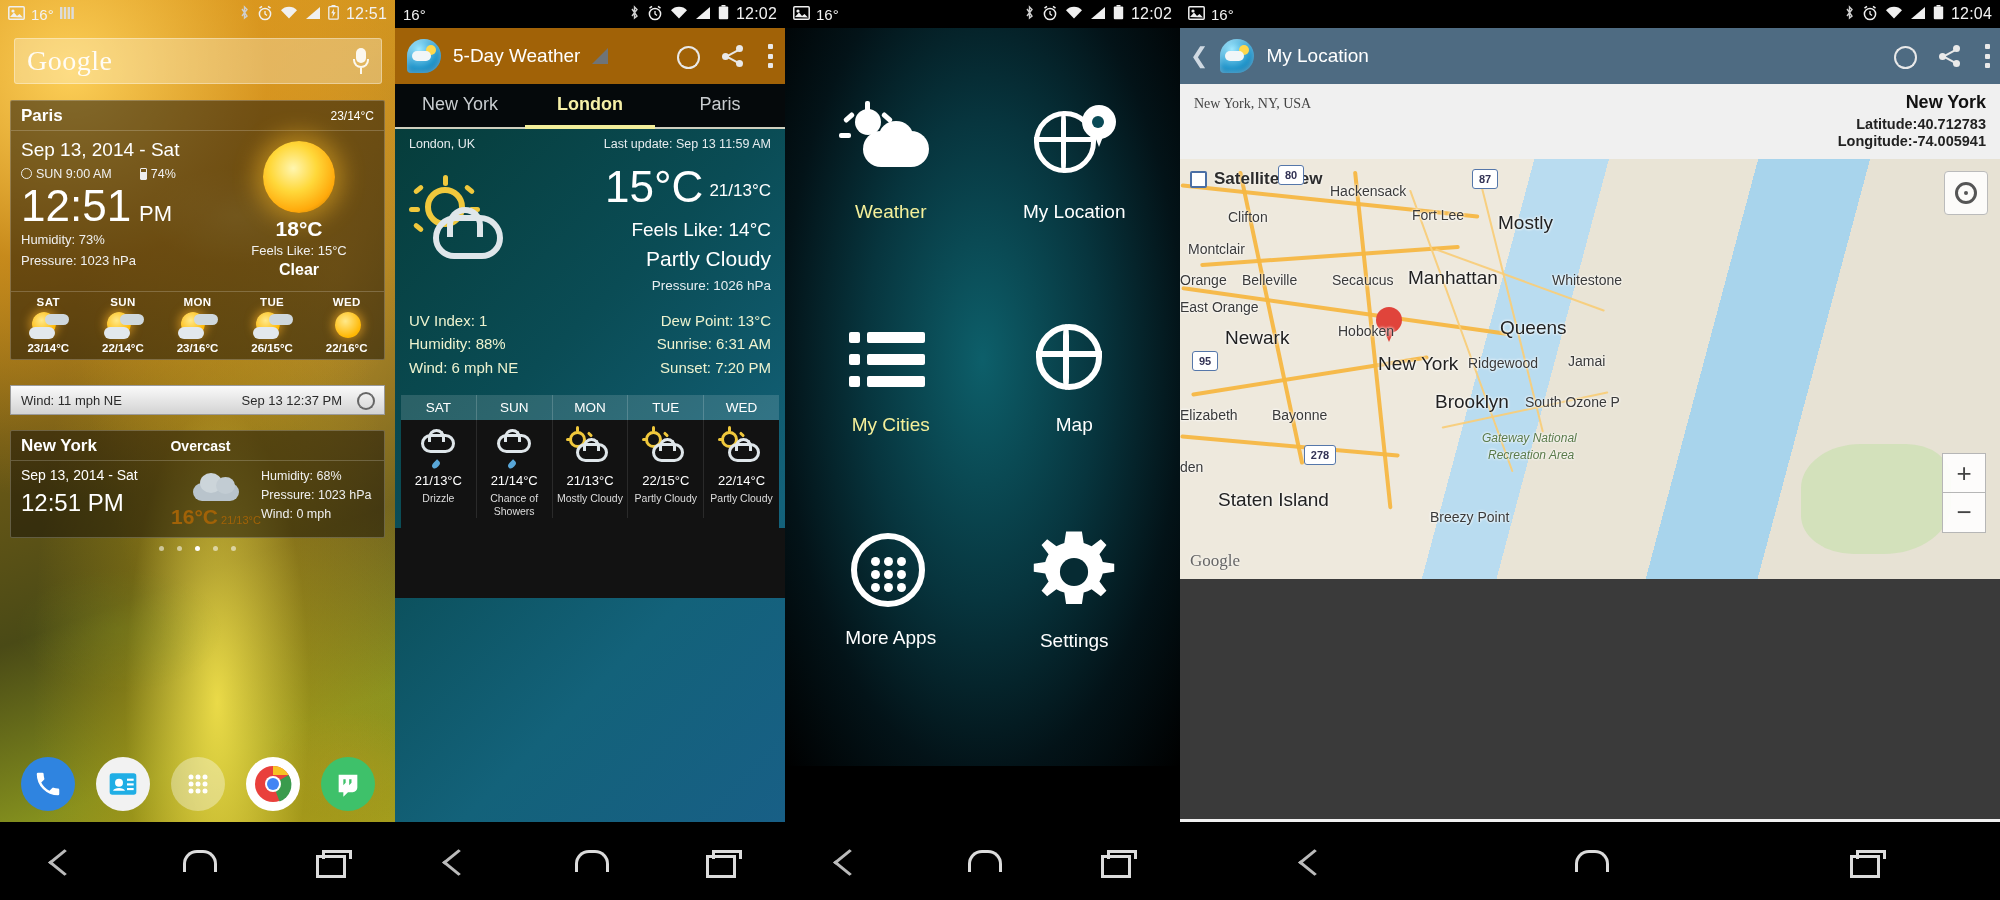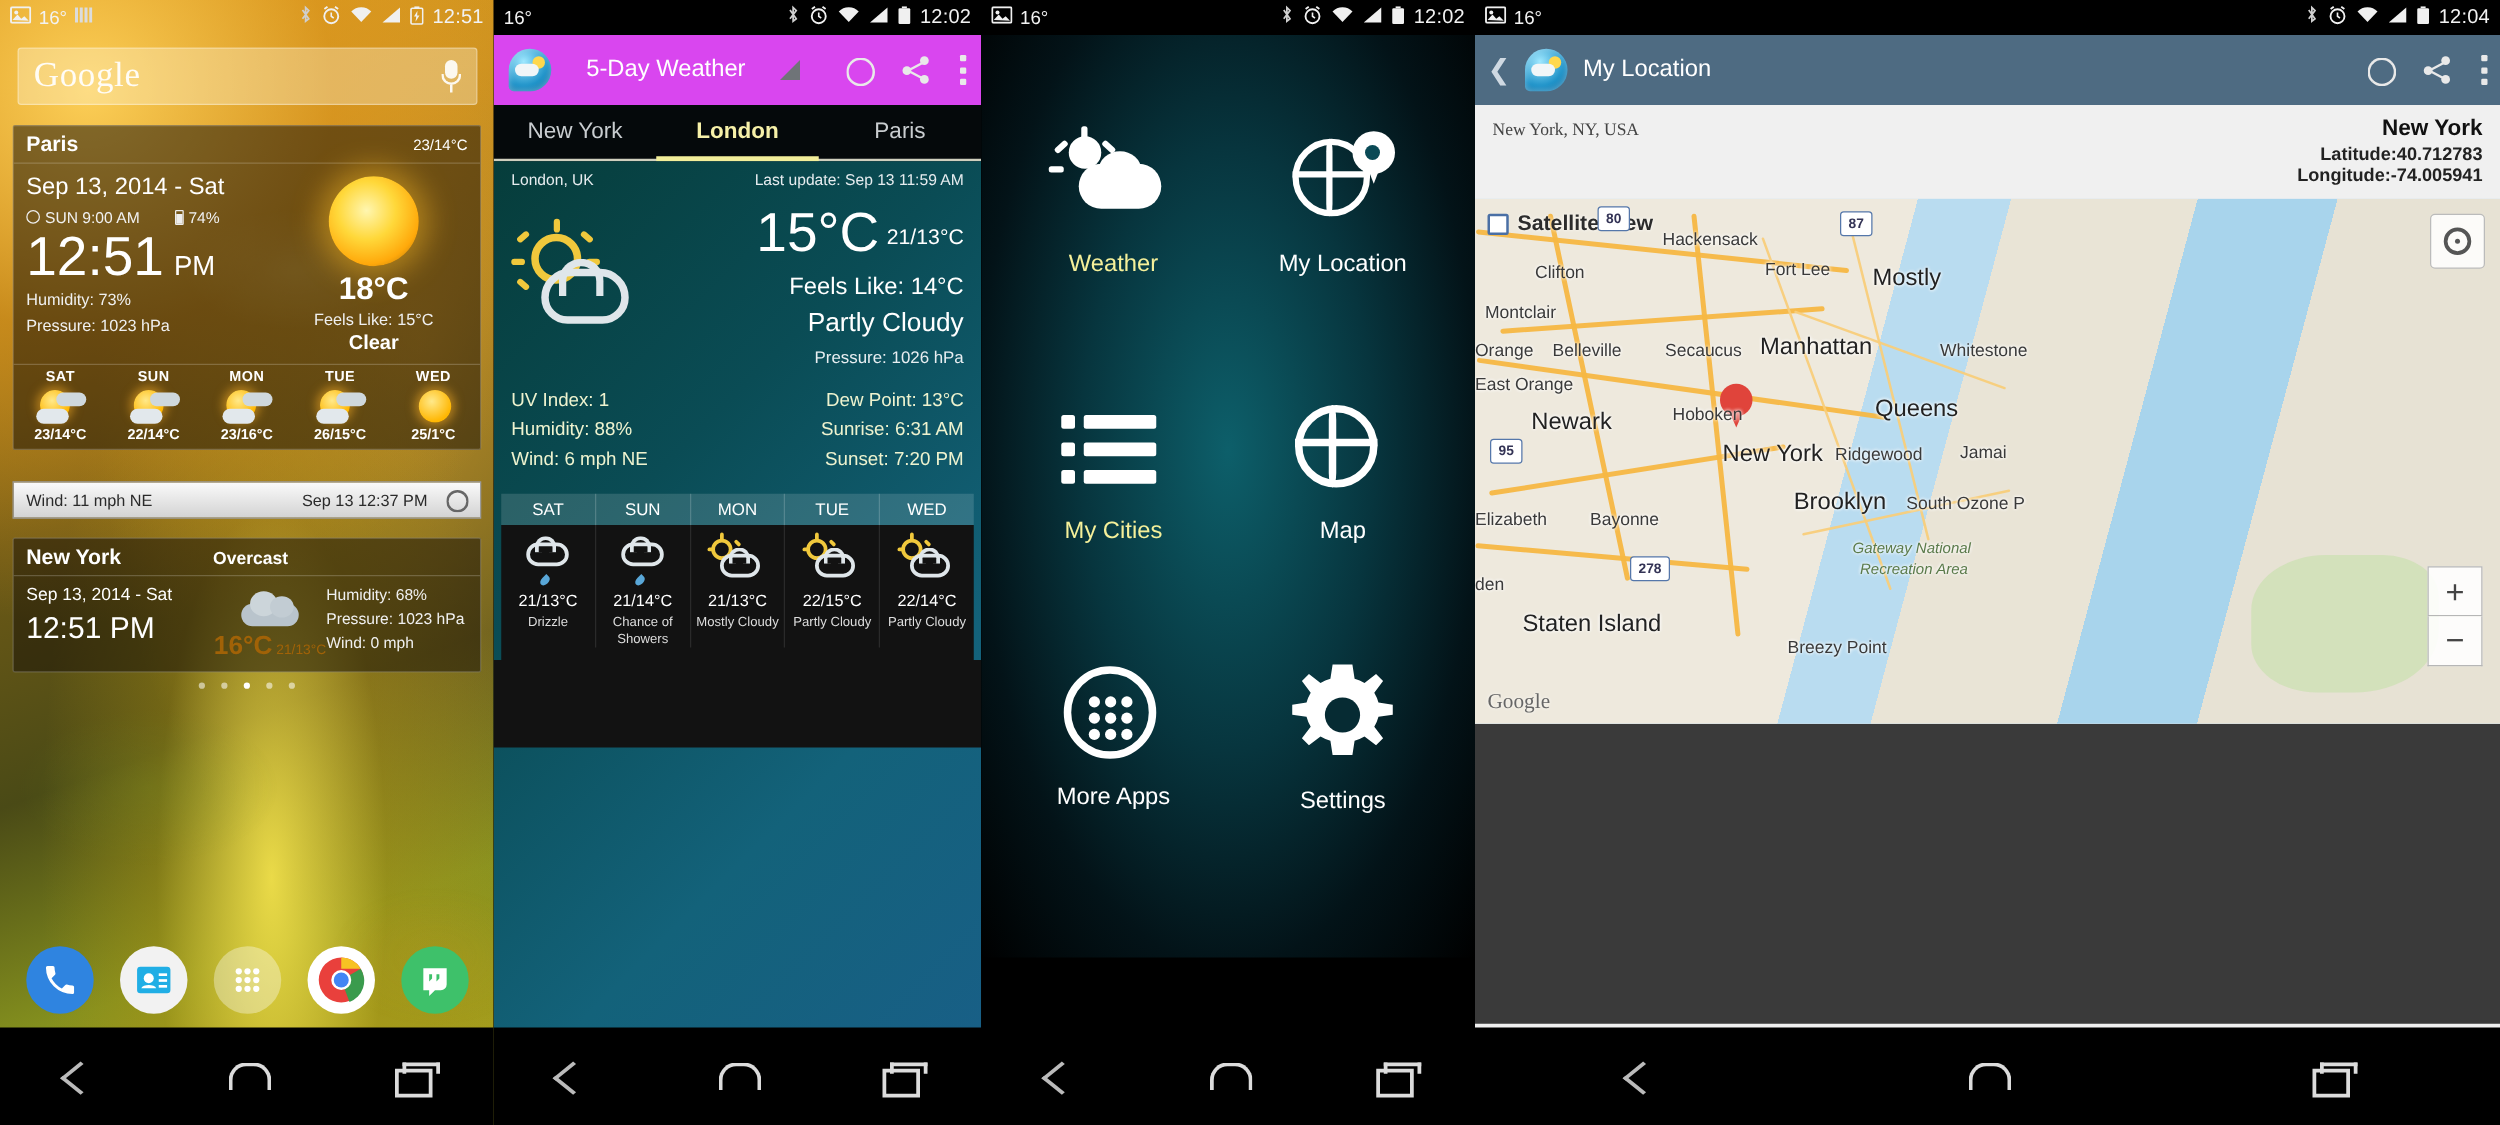--- a/index.html
+++ b/index.html
@@ -64,21 +64,21 @@
     display:inline-block;position:relative;margin-right:4px; vertical-align:-1px;}
   .batt-ico{ width:7px;height:12px;border:1.4px solid #eee;border-radius:1px;
     display:inline-block;margin-right:4px;vertical-align:-2px;background:linear-gradient(to top,#eee 74%,transparent 74%);}
   .wdg-time { font-size:44px; color:#fff; font-weight:300; line-height:1.05; margin-top:2px;}
   .wdg-time span.ampm{ font-size:22px; margin-left:8px;}
   .wdg-meta{ font-size:13px; color:#f0f0f0; line-height:1.45; margin-top:2px;}
   .wdg-right{ position:absolute; right:10px; top:8px; width:150px; text-align:center; }
   .sunbig{ width:72px;height:72px;border-radius:50%;margin:2px auto 4px;
     background:radial-gradient(circle at 42% 38%, #fff6b0 0%, #ffd83a 38%, #ffa90b 70%, rgba(255,150,0,.25) 100%);
     box-shadow:0 0 22px 8px rgba(255,190,40,.45);}
-  .wdg-right .bigtemp{ font-size:25px;font-weight:bold;color:#fff;}
+  .wdg-right .bigtemp{ font-size:21px;font-weight:bold;color:#fff;}
   .wdg-right .feels{ font-size:13px;color:#f0f0f0;margin-top:2px;}
   .wdg-right .cond{ font-size:16px;font-weight:bold;color:#fff;margin-top:3px;}
 
   .fcrow{ display:flex; border-top:1px solid rgba(255,255,255,.2); }
   .fcell{ flex:1; text-align:center; padding:4px 0 5px; }
   .fcell .d{ font-size:11.5px;font-weight:bold;color:#fff;letter-spacing:.4px;}
   .fcell .t{ font-size:11.5px;font-weight:bold;color:#fff;}
   .ic-suncl{ width:42px;height:30px;margin:2px auto; position:relative;}
   .ic-suncl .s{position:absolute;left:5px;top:2px;width:24px;height:24px;border-radius:50%;
     background:radial-gradient(circle at 40% 35%,#ffe98a,#ffb703 70%);box-shadow:0 0 8px 3px rgba(255,180,40,.5);}
@@ -130,22 +130,22 @@
   .nav-back::before{content:"";position:absolute;left:4px;top:4px;width:18px;height:18px;
     border-left:3px solid #dcdcdc;border-bottom:3px solid #dcdcdc;transform:rotate(45deg) skew(-6deg,-6deg);}
   .nav-home{ width:34px;height:22px;border:3px solid #dcdcdc;border-bottom:none;
     border-radius:14px 14px 0 0; }
   .nav-rec{ width:30px;height:22px;position:relative;}
   .nav-rec::before{content:"";position:absolute;left:0;top:5px;width:24px;height:17px;border:3px solid #dcdcdc;}
   .nav-rec::after{content:"";position:absolute;left:6px;top:0;width:24px;height:6px;border:3px solid #dcdcdc;border-bottom:none;}
 
   
   #panel2 { background:#050a0c; }
-  .appbar{ height:56px; display:flex; align-items:center; gap:28px; padding:0 12px;
-    background:#d946ef; color:#fff;justify-content:space-between; }
+  .appbar{ height:56px; display:flex; align-items:center; gap:12px; padding:0 12px;
+    background:#a16207; color:#fff;justify-content:space-between; }
   .appbar .title{ font-size:19px; font-weight:400; }
   .appbar .acts{ margin-left:auto; display:flex; align-items:center; gap:22px; }
   .weather-logo{ width:34px;height:34px;border-radius:50% 50% 50% 4px;
     background:radial-gradient(circle at 35% 30%,#9fe8ff,#1f93c9 60%,#0e6699 100%);
     position:relative; box-shadow:inset 0 0 6px rgba(255,255,255,.4);}
   .weather-logo .wl-sun{position:absolute;right:5px;top:6px;width:10px;height:10px;border-radius:50%;background:#ffd84d;}
   .weather-logo .wl-cl{position:absolute;left:5px;top:12px;width:19px;height:10px;border-radius:6px;background:#f1f6f8;}
   .ic-refresh{ width:24px;height:24px;position:relative; }
   .ic-refresh::before,.ic-refresh::after{content:"";position:absolute;left:2px;top:2px;
     width:19px;height:19px;border:2.4px solid #e9e9e9;border-radius:50%;
@@ -435,21 +435,21 @@
               <i class="c1"></i>
               <i class="c2"></i>
             </div>
             <div class="t">26/15°C</div>
           </div>
         <div class="fcell">
             <div class="d">WED</div>
             <div class="ic-suncl">
               <i class="s" style="left:9px;width:26px;height:26px;"></i>
             </div>
-            <div class="t">25/1°C</div>
+            <div class="t">22/16°C</div>
           </div>
       </div>
     </div>
 
     <div class="windbar" id="windParis">
       <span>Wind: 11 mph NE</span>
       <span style="display:flex;align-items:center;gap:14px;">
         <span>Sep 13  12:37 PM</span>
         <span class="refresh-ic"></span>
       </span>

